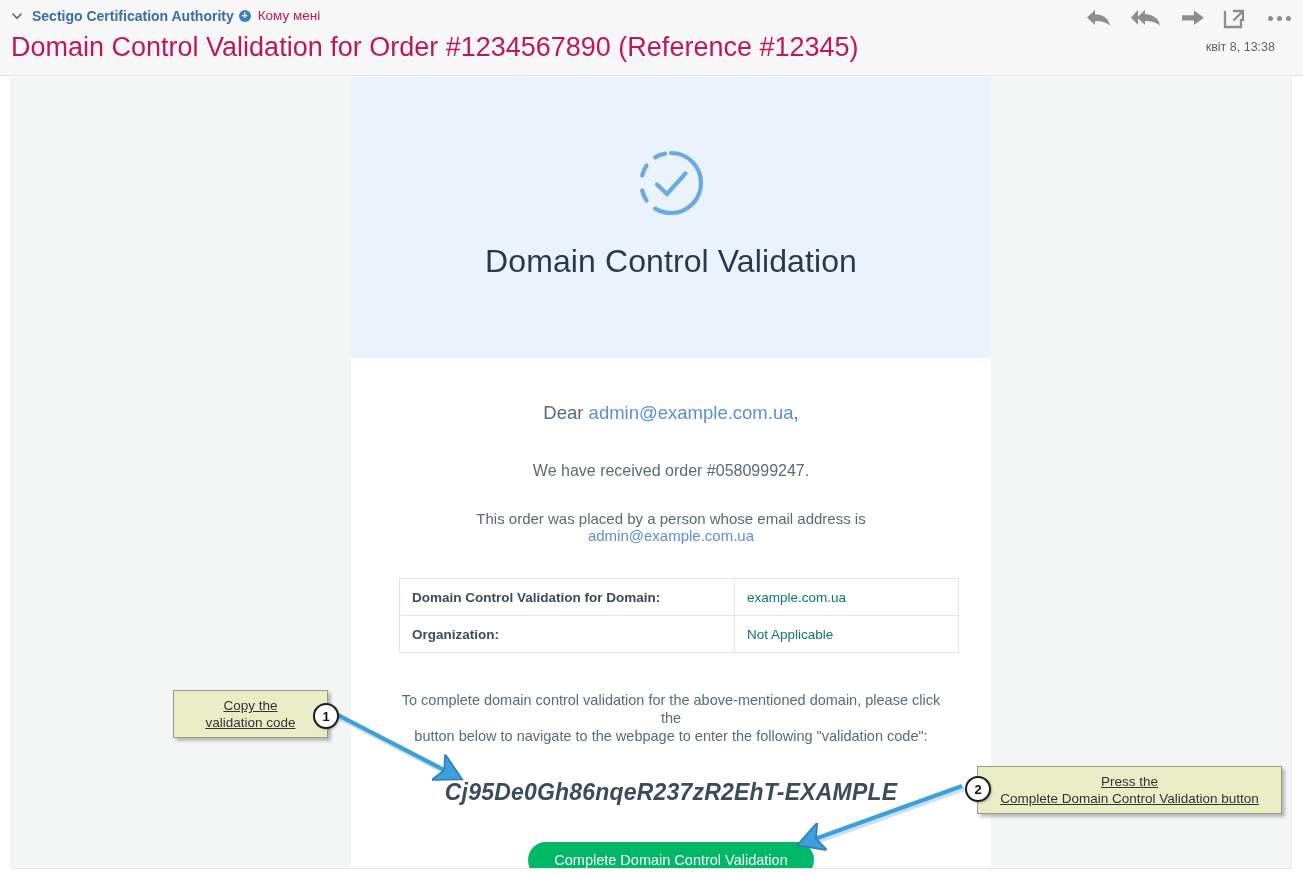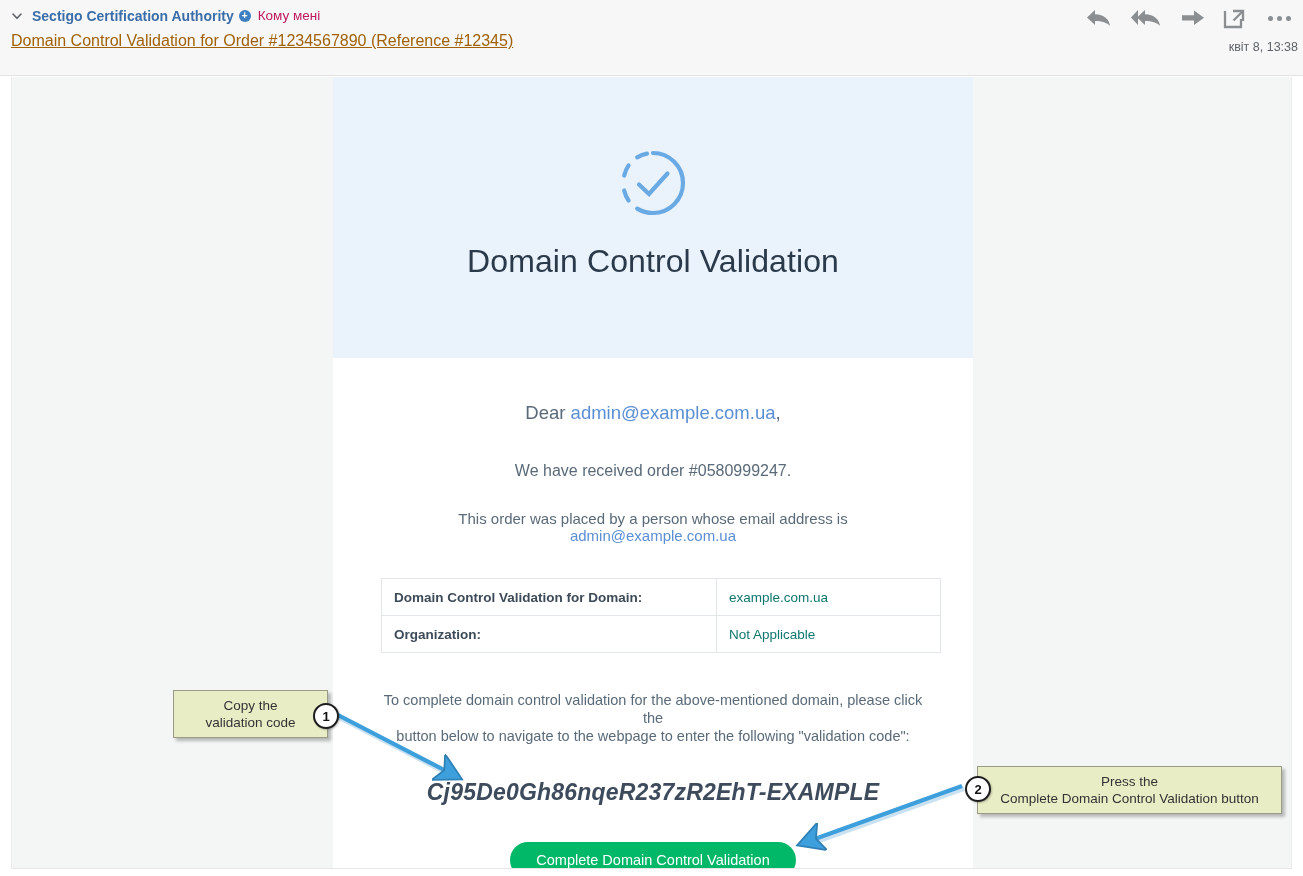--- a/index.html
+++ b/index.html
@@ -31,46 +31,46 @@
   .plus-badge {
     display: inline-flex; align-items: center; justify-content: center;
     width: 12px; height: 12px; border-radius: 50%;
     background: #3d7fc1; color: #fff; font-size: 10px; font-weight: bold;
     line-height: 1; margin-left: 1px; margin-right: 3px;
   }
   .to-me { color: #be185d; font-size: 13.5px; }
 
   .subject {
     position: absolute; left: 11px; top: 32px;
-    font-size: 16px; color: #a16207; white-space: nowrap; text-decoration: underline;
+    font-size: 27px; color: #be185d; white-space: nowrap;
   }
 
   .head-icons {
     position: absolute; right: 8px; top: 6px;
     display: flex; align-items: center; gap: 16px;
   }
   .hicon { color: #8b8f92; display: inline-flex; align-items: center; justify-content: center; cursor: pointer; }
   .dots { display: flex; gap: 4px; align-items: center; padding: 0 4px; }
   .dots i { width: 5px; height: 5px; border-radius: 50%; background: #8b8f92; display: block; }
   .timestamp {
-    position: absolute; right: 5px; top: 40px;
+    position: absolute; right: 28px; top: 40px;
     font-size: 12.5px; color: #5f6368; white-space: nowrap;
   }
 
   
   .canvas {
     position: absolute; left: 11px; top: 77px; width: 1281px; height: 792px;
     background: #f4f5f5; border-left: 1px solid #ebebeb; border-right: 1px solid #ebebeb;
     border-bottom: 1px solid #e6e6e6;
     overflow: hidden;
   }
 
   
   .card {
-    position: absolute; left: 321px; top: 0px; width: 640px; height: 792px;
+    position: absolute; left: 339px; top: 0px; width: 640px; height: 792px;
     background: #ffffff;
   }
   .card-hero {
     width: 640px; height: 281px; background: #eaf2fc;
     display: flex; flex-direction: column; align-items: center;
   }
   .hero-icon { margin-top: 68px; }
   .hero-title {
     margin-top: 18px; font-size: 32px; color: #2b3a4a; font-weight: normal;
     letter-spacing: 0.1px;
@@ -112,21 +112,21 @@
     background: #00b868; color: #ffffff; border: none; border-radius: 22px;
     padding: 0 26px; height: 36px; font-size: 14.5px;
     font-family: "Liberation Sans", sans-serif; cursor: pointer; white-space: nowrap;
   }
 
   
   .anno {
     position: absolute; background: #e9edc6; border: 1px solid #9a9a86;
     box-shadow: 3px 3px 3px rgba(0,0,0,0.25);
     color: #333; font-size: 13.5px; line-height: 17px; text-align: center;
-    padding: 6px 10px; white-space: pre-line;
+    padding: 6px 10px; white-space: pre-line; text-decoration: underline;
   }
   #anno1 { left: 173px; top: 690px; width: 155px; }
   #anno2 { left: 977px; top: 766px; width: 305px; }
 
   .badge {
     position: absolute; width: 26px; height: 26px; border-radius: 50%;
     background: #ffffff; border: 2px solid #1d1d1d;
     display: flex; align-items: center; justify-content: center;
     font-size: 13px; font-weight: bold; color: #111;
     box-shadow: 1px 1px 2px rgba(0,0,0,0.25);

